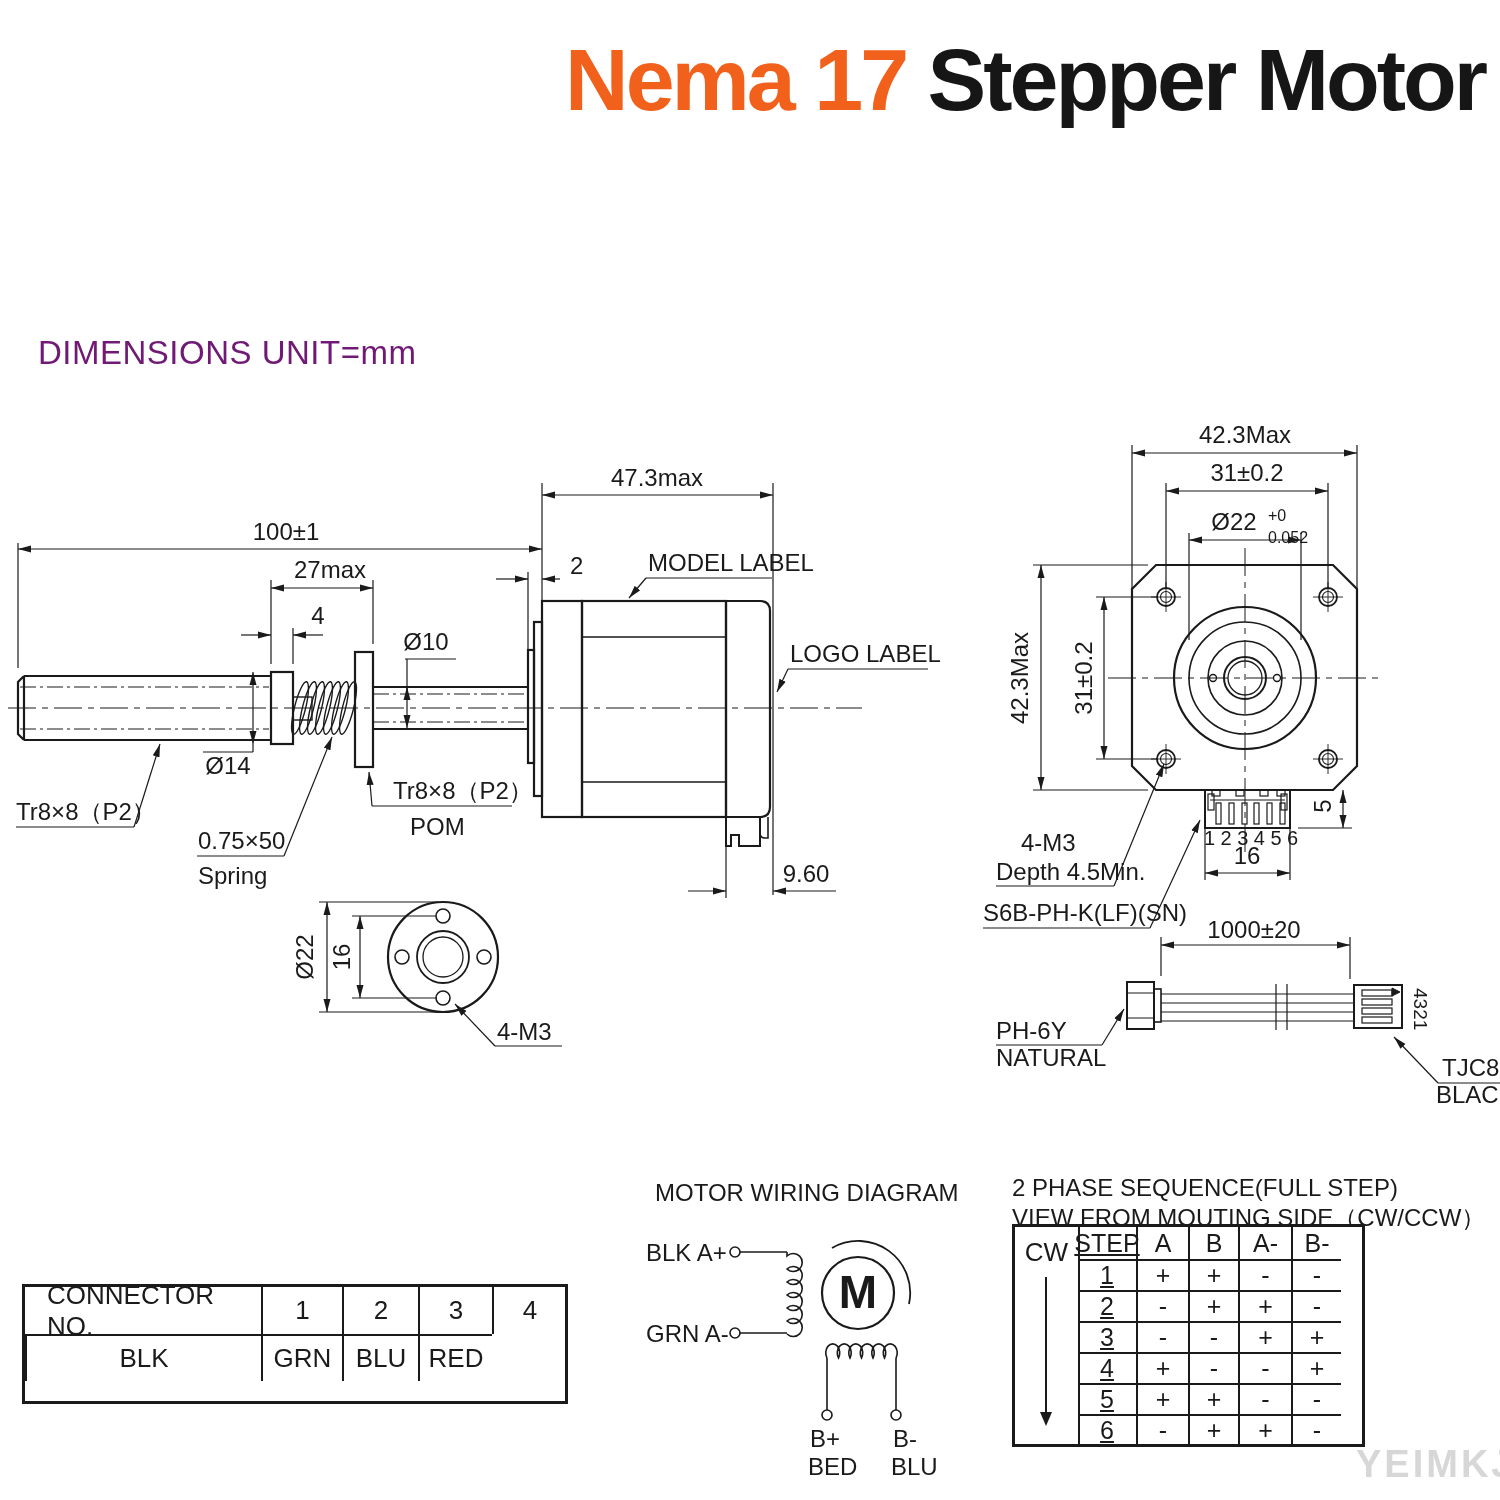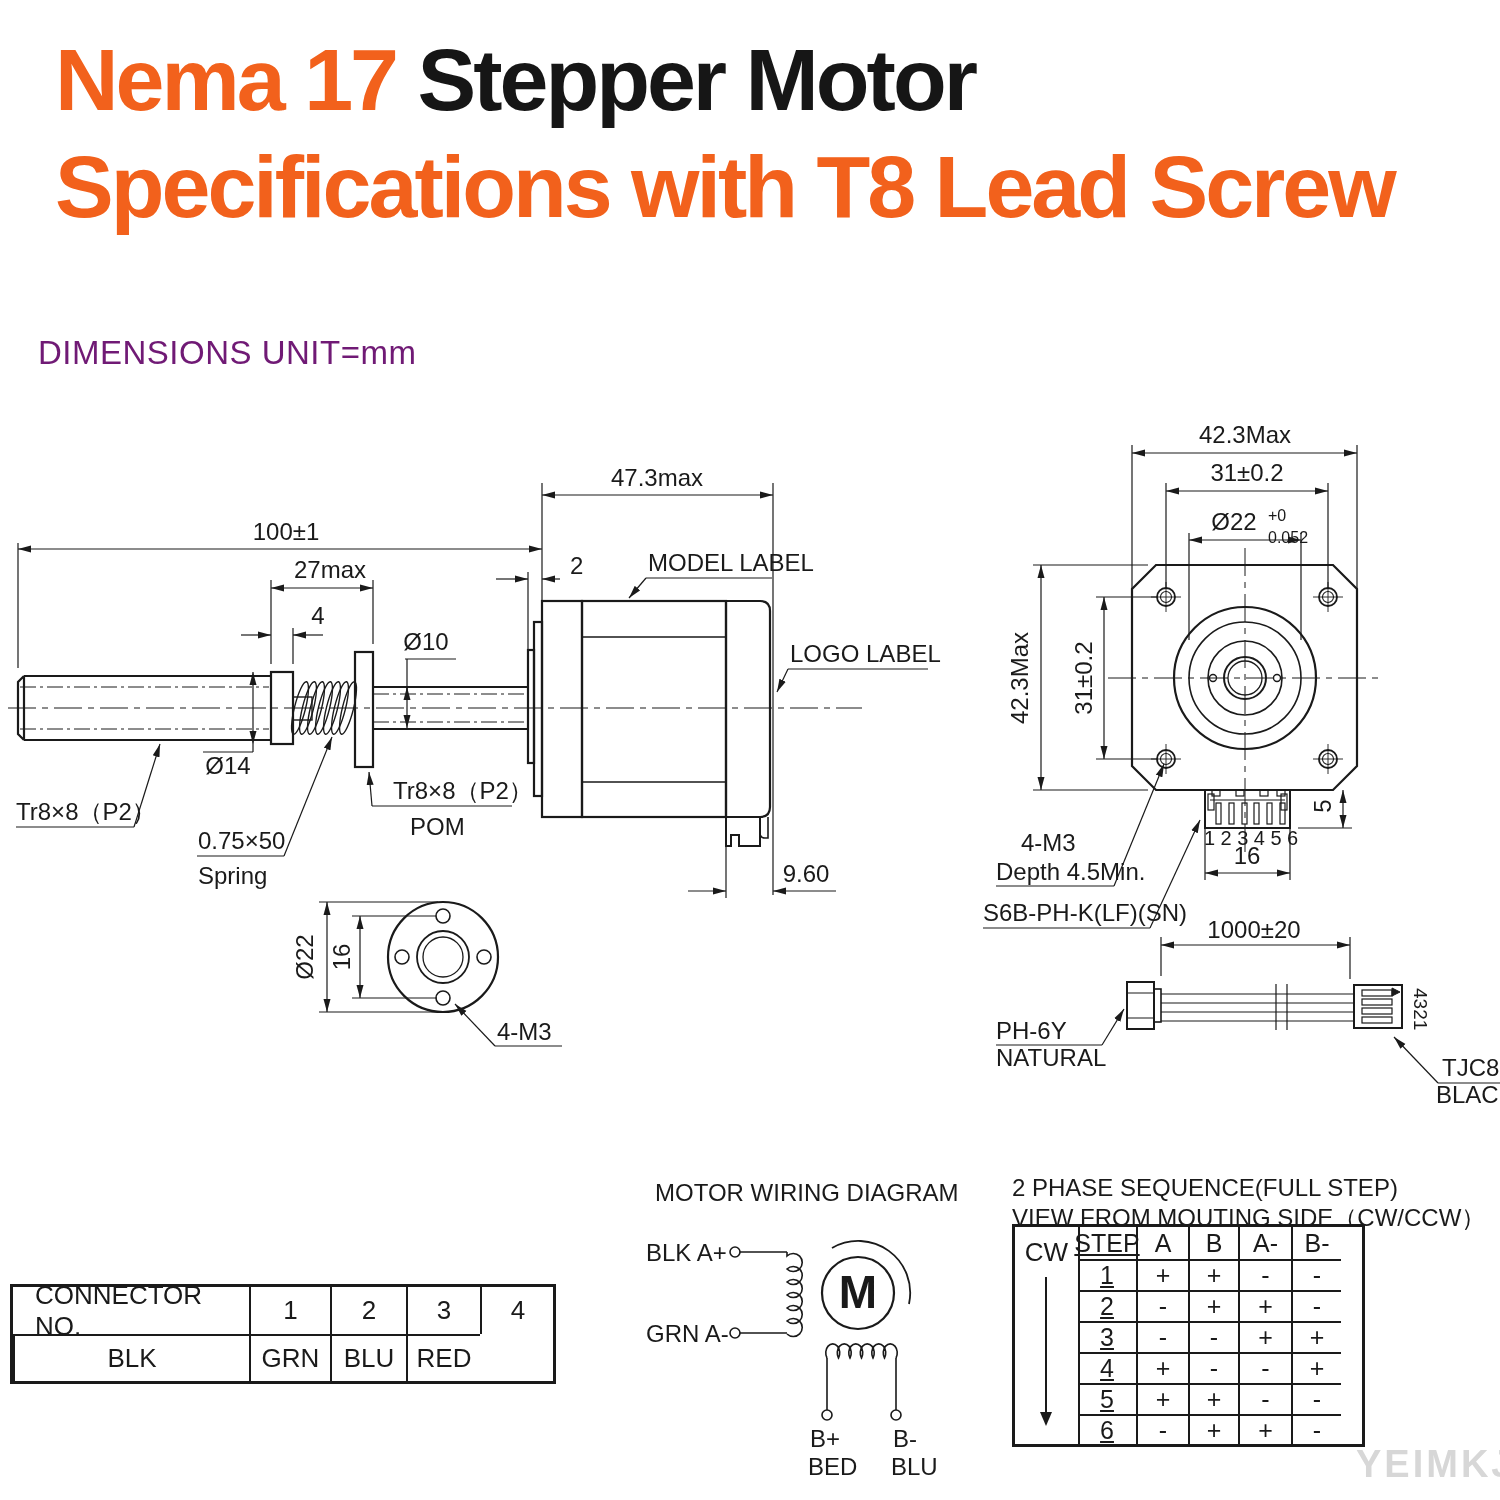--- a/index.html
+++ b/index.html
@@ -2,34 +2,34 @@
 <html><head>
 <meta charset="utf-8">
 <style>
   html,body{margin:0;padding:0;background:#ffffff;}
   body{width:1500px;height:1500px;position:relative;overflow:hidden;
        font-family:"Liberation Sans",sans-serif;color:#1a1a1a;}
   .abs{position:absolute;}
   
   .title-block{left:55px;top:26px;width:1430px;
     font-weight:800;font-size:88px;line-height:107px;letter-spacing:-3px;}
-  .title-line{white-space:nowrap;}
+  .title-line{white-space:nowrap;text-align:right;}
   .t-orange{color:#F2611C;}
   .t-dark{color:#161616;}
   .dim-note{left:38px;top:334px;font-size:33px;letter-spacing:.5px;color:#701a75;}
   
   svg text{font-family:"Liberation Sans",sans-serif;fill:#1a1a1a;font-size:24px;}
   svg .small{font-size:16px;}
   svg .pins{font-size:20px;letter-spacing:5.5px;}
   svg .wiring-title{font-size:24px;}
   svg .mlabel{font-size:46px;font-weight:bold;}
   svg .wm{font-size:38px;font-weight:bold;fill:#d7d7d7;letter-spacing:3px;}
   
   .dtable{border:3px solid #1a1a1a;box-sizing:border-box;background:#fff;}
-  .conn-table{left:10px;top:1284px;width:546px;height:100px;
+  .conn-table{left:22px;top:1284px;width:546px;height:120px;
     display:grid;grid-template-columns:236px 81px 76px 74px 74px;grid-template-rows:47px 47px;}
   .conn-table .cell{border-left:2px solid #1a1a1a;border-top:2px solid #1a1a1a;
     display:flex;align-items:center;justify-content:center;font-size:26px;}
   .conn-table .cell.c0{border-left:none;justify-content:flex-start;padding-left:22px;}
   .conn-table .cell.r0{border-top:none;}
   .phase-wrap{left:1012px;top:1224px;width:353px;height:223px;padding-left:28px;}
   .pt-cw{position:absolute;left:0;top:0;bottom:0;width:63px;border-right:2px solid #1a1a1a;}
   .pt-ccw{position:absolute;right:0;top:0;bottom:0;width:65px;border-left:2px solid #1a1a1a;}
   .pt-side-label{position:absolute;width:100%;text-align:center;font-size:26px;}
   .arrow-line{position:absolute;width:2px;background:#1a1a1a;}
@@ -42,21 +42,20 @@
   .pt-grid .cell{border-left:2px solid #1a1a1a;border-top:2px solid #1a1a1a;
     display:flex;align-items:center;justify-content:center;font-size:25px;}
   .pt-grid .cell.c0{border-left:none;text-decoration:underline;}
   .pt-grid .cell.r0{border-top:none;font-size:25px;}
 </style>
 </head>
 <body>
 
 <div class="abs title-block">
   <div class="title-line"><span class="t-orange">Nema 17 </span><span class="t-dark">Stepper Motor</span></div>
-  <div class="title-line t-orange">Specifications with T8 Lead Screw</div>
 </div>
 <div class="abs dim-note">DIMENSIONS UNIT=mm</div>
 
 <svg class="abs" style="left:0;top:0" width="1500" height="1500" viewBox="0 0 1500 1500">
   <defs>
     <marker id="ah" orient="auto-start-reverse" markerUnits="userSpaceOnUse" markerWidth="14" markerHeight="9" refX="13" refY="4.5">
       <path d="M13,4.5 L0,1 L0,8 z" fill="#1a1a1a"></path>
     </marker>
   </defs>
 

